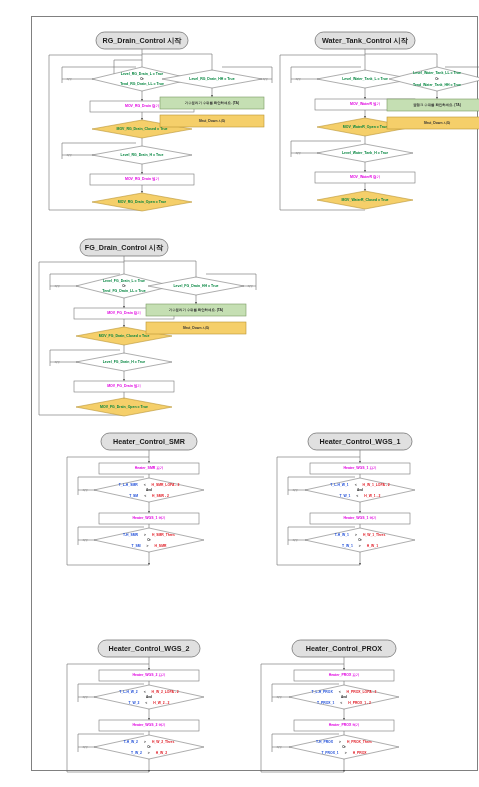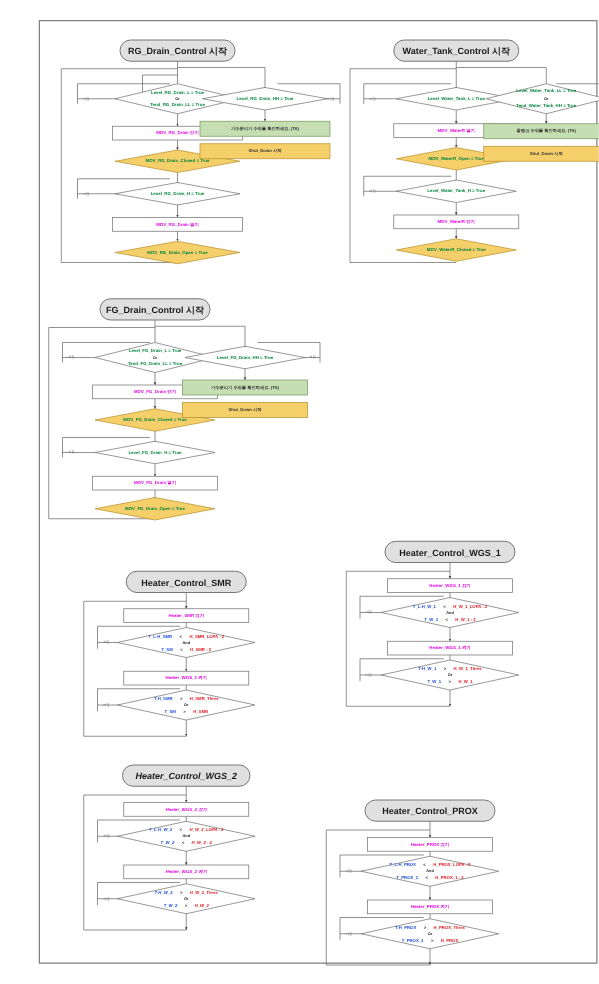--- a/index.html
+++ b/index.html
@@ -226,21 +226,21 @@
     <path class="ln" d="M160,63 L160,72" marker-end="url(#ar)"></path>
 
     <rect class="shp-green" x="110" y="72" width="100" height="12"></rect>
     <text class="t t-dark" x="160" y="78">기수분리기 수위를 확인하세요. (TA)</text>
 
     <rect class="shp-yellow" x="110" y="90" width="100" height="12"></rect>
     <text class="t t-dark" x="160" y="96">Shut_Down 시작</text>
   </svg>
   </div>
 
-  <div class="panel" style="left:22px;top:432px;text-align:right;">
+  <div class="panel" style="left:22px;top:408px;text-align:right;">
   <svg width="205" height="155" viewBox="0 0 205 155">
     <rect class="shp-start" x="47" y="8" width="96" height="17" rx="8.5" ry="8.5"></rect>
     <text class="t t-title" x="95" y="17.5">Heater_Control_SMR</text>
 
     <path class="ln" d="M95,25 L95,38" marker-end="url(#ar)"></path>
     <path class="ln" d="M13,32 L13,140 L95,140"></path>
     <path class="ln" d="M13,32 L95,32"></path>
 
     <rect class="shp-rect" x="45" y="38" width="100" height="11"></rect>
     <text class="t t-magenta" x="95" y="43.5">Heater_SMR 끄기</text>
@@ -336,21 +336,21 @@
     <text class="t t-op" x="96" y="115">Or</text>
     <text class="t" x="96" y="120.5" text-anchor="middle">
       <tspan class="t-blue">T_W_1</tspan>
       <tspan class="t-dark" dx="1.5">&gt;</tspan>
       <tspan class="t-red" dx="1.5">H_W_1</tspan>
     </text>
     <path class="ln" d="M96,127 L96,140" marker-end="url(#ar)"></path>
   </svg>
   </div>
 
-  <div class="panel" style="left:22px;top:587px;font-style:italic;">
+  <div class="panel" style="left:22px;top:615px;">
   <svg width="205" height="155" viewBox="0 0 205 155">
     <rect class="shp-start" x="44" y="8" width="102" height="17" rx="8.5" ry="8.5"></rect>
     <text class="t t-title" x="95" y="17.5">Heater_Control_WGS_2</text>
 
     <path class="ln" d="M95,25 L95,38" marker-end="url(#ar)"></path>
     <path class="ln" d="M13,32 L13,140 L95,140"></path>
     <path class="ln" d="M13,32 L95,32"></path>
 
     <rect class="shp-rect" x="45" y="38" width="100" height="11"></rect>
     <text class="t t-magenta" x="95" y="43.5">Heater_WGS_2 끄기</text>

